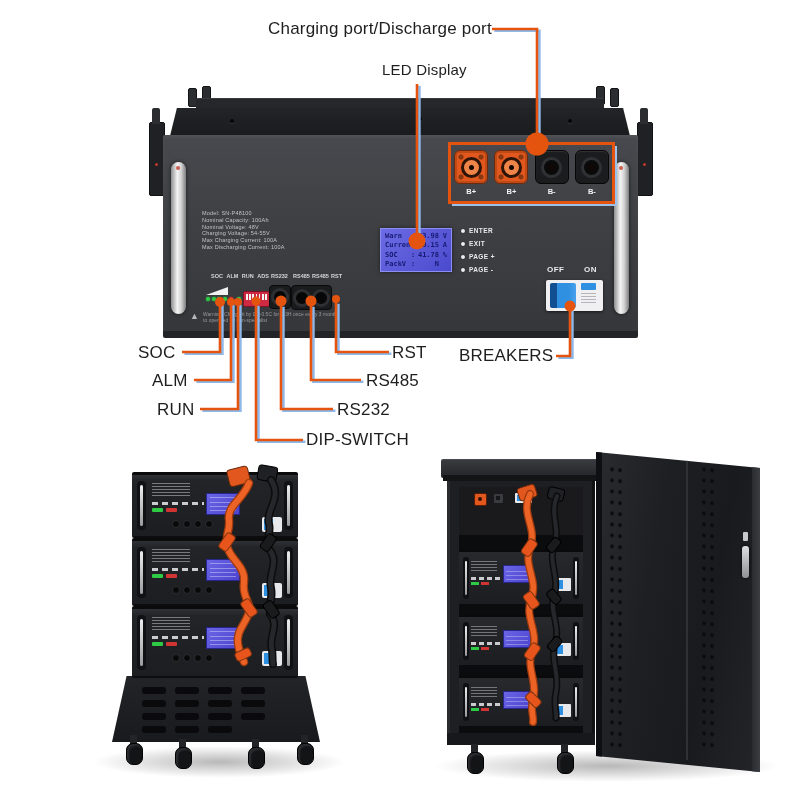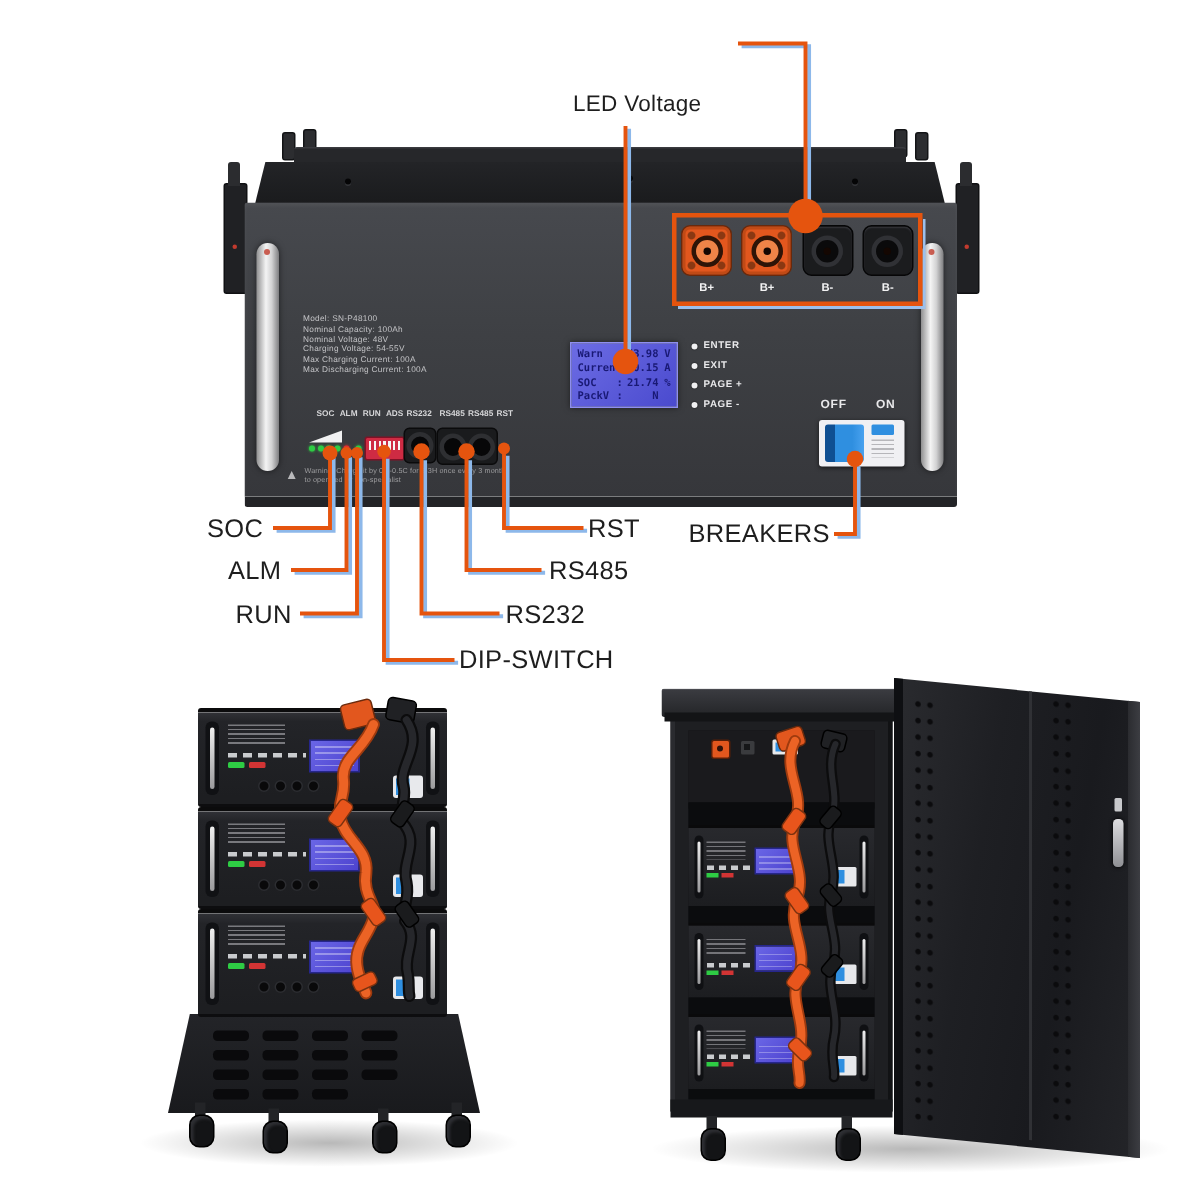--- a/index.html
+++ b/index.html
@@ -200,21 +200,21 @@
       </div>
       <div class="lcd-row">
         <span>Current</span>
           <span>:</span>
           <span class="v">0.15</span>
           <span class="u">A</span>
       </div>
       <div class="lcd-row">
         <span>SOC</span>
           <span>:</span>
-          <span class="v">21.74</span>
+          <span class="v">41.78</span>
           <span class="u">%</span>
       </div>
       <div class="lcd-row">
         <span>PackV</span>
           <span>:</span>
           <span class="v">N</span>
           <span class="u"></span>
       </div>
     </div>
 
@@ -506,21 +506,22 @@
       <circle cx="231" cy="302" r="4"></circle>
       <circle cx="238" cy="302" r="4"></circle>
       <circle cx="256" cy="301" r="4.5"></circle>
       <circle cx="281" cy="301" r="5.5"></circle>
       <circle cx="311" cy="301" r="5.5"></circle>
       <circle cx="336" cy="299" r="4"></circle>
       <circle cx="570" cy="306" r="5.5"></circle>
     </g>
   </svg>
 
-  <div class="co" style="left:382px;top:61px;font-size:15px;">LED Voltage</div>
+  <div class="co co-top" style="left:268px;top:19px;">Charging port/Discharge port</div>
+  <div class="co" style="left:382px;top:61px;font-size:15px;">LED Display</div>
   <div class="co co-bot" style="left:138px;top:343px;">SOC</div>
   <div class="co co-bot" style="left:152px;top:371px;">ALM</div>
   <div class="co co-bot" style="left:157px;top:400px;">RUN</div>
   <div class="co co-bot" style="left:306px;top:430px;text-align:right;">DIP-SWITCH</div>
   <div class="co co-bot" style="left:337px;top:400px;">RS232</div>
   <div class="co co-bot" style="left:366px;top:371px;">RS485</div>
   <div class="co co-bot" style="left:392px;top:343px;">RST</div>
   <div class="co co-bot" style="left:459px;top:346px;">BREAKERS</div>
 
 </div>

